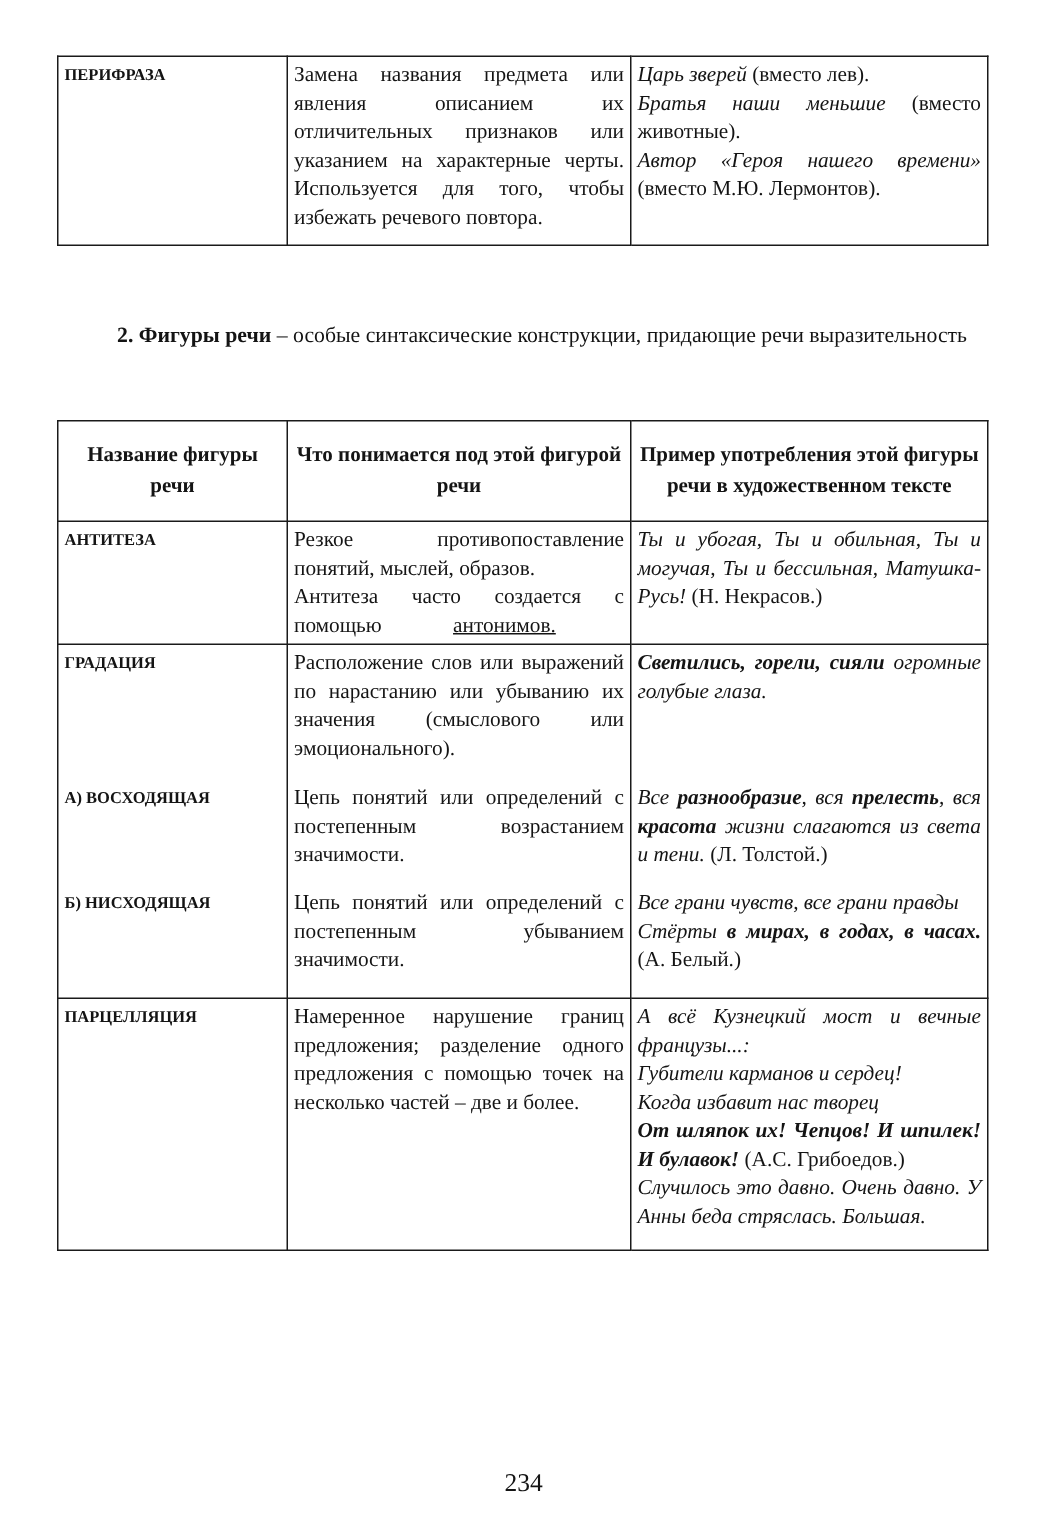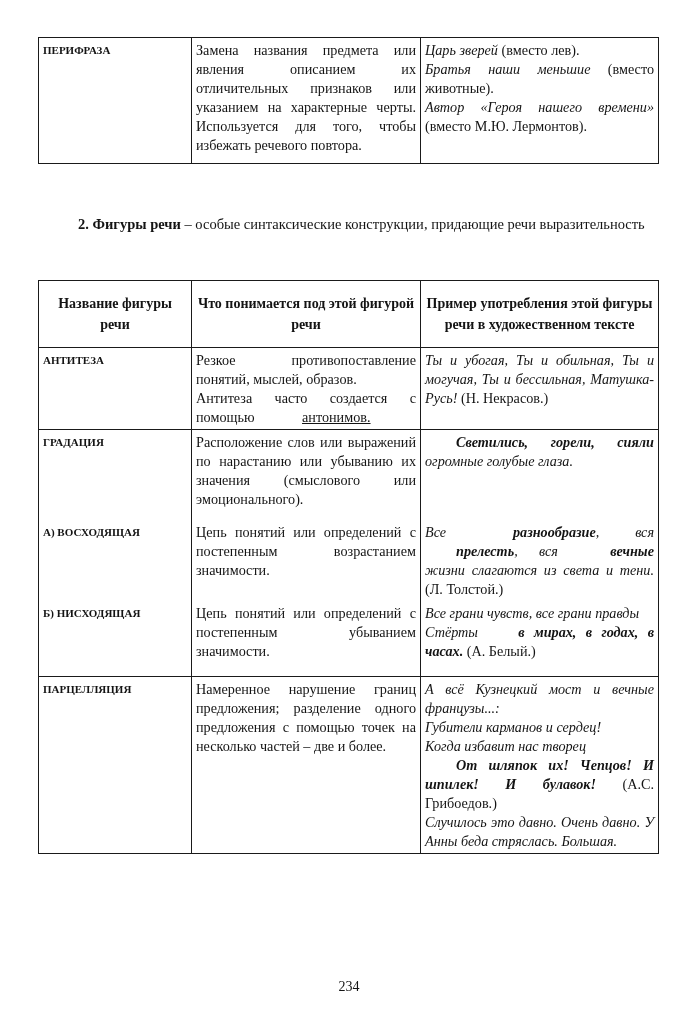--- a/index.html
+++ b/index.html
@@ -21,33 +21,33 @@
     font-size: 14px; line-height: 21px; padding: 4px 3px;
   }
   col.c1 { width: 153px; } col.c2 { width: 229px; } col.c3 { width: 238px; }
   #t1 { top: 37px; }
   #t1 th { height: 38px; }
   #t2 { top: 280px; }
   #t2 th { height: 58px; }
   .name { font-weight: bold; font-size: 11px; white-space: nowrap; }
   .just { text-align: justify; }
   .it { font-style: italic; }
-  .bi { font-style: italic; font-weight: bold; margin-left: 31px; }
+  .bi { font-style: italic; font-weight: bold; }
   .u { text-decoration: underline; margin-left: 44px; }
   td.noborder-top { border-top: none !important; }
   td.noborder-bottom { border-bottom: none !important; }
   .line { display: block; }
   .para {
     position: absolute; left: 38px; top: 214px; width: 620px;
     font-size: 14.5px; line-height: 21px; text-align: justify;
   }
   .para .lead { font-weight: bold; padding-left: 40px; }
   .pagenum {
     position: absolute; top: 979px; left: 0; width: 698px; text-align: center;
-    font-size: 14px;
+    font-size: 17px;
   }
 </style>
 </head>
 <body>
 
 <table class="grid" id="t1">
   <colgroup>
       <col class="c1">
       <col class="c2">
       <col class="c3">
@@ -99,21 +99,21 @@
     <td class="just noborder-bottom">Расположение слов или выражений по нарастанию или убыванию их значения (смыслового или эмоционального).</td>
     <td class="just noborder-bottom">
       <span class="bi">Светились, горели, сияли</span><span class="it"> огромные голубые глаза.</span>
     </td>
   </tr>
 
   <tr style="height:70px">
     <td class="name noborder-top noborder-bottom">А) ВОСХОДЯЩАЯ</td>
     <td class="just noborder-top noborder-bottom">Цепь понятий или определений с постепенным возрастанием значимости.</td>
     <td class="just noborder-top noborder-bottom">
-      <span class="it">Все </span><span class="bi">разнообразие</span><span class="it">, вся </span><span class="bi">прелесть</span><span class="it">, вся </span><span class="bi">вечные</span><span class="it"> жизни слагаются из света и тени.</span><span> (Л. Толстой.)</span>
+      <span class="it">Все </span><span class="bi">разнообразие</span><span class="it">, вся </span><span class="bi">прелесть</span><span class="it">, вся </span><span class="bi">красота</span><span class="it"> жизни слагаются из света и тени.</span><span> (Л. Толстой.)</span>
     </td>
   </tr>
 
   <tr style="height:76px">
     <td class="name noborder-top">Б) НИСХОДЯЩАЯ</td>
     <td class="just noborder-top">Цепь понятий или определений с постепенным убыванием значимости.</td>
     <td class="just noborder-top">
       <span class="line it">Все грани чувств, все грани правды</span>
       <span class="it">Стёрты </span><span class="bi">в мирах, в годах, в часах.</span><span> (А. Белый.)</span>
     </td>

